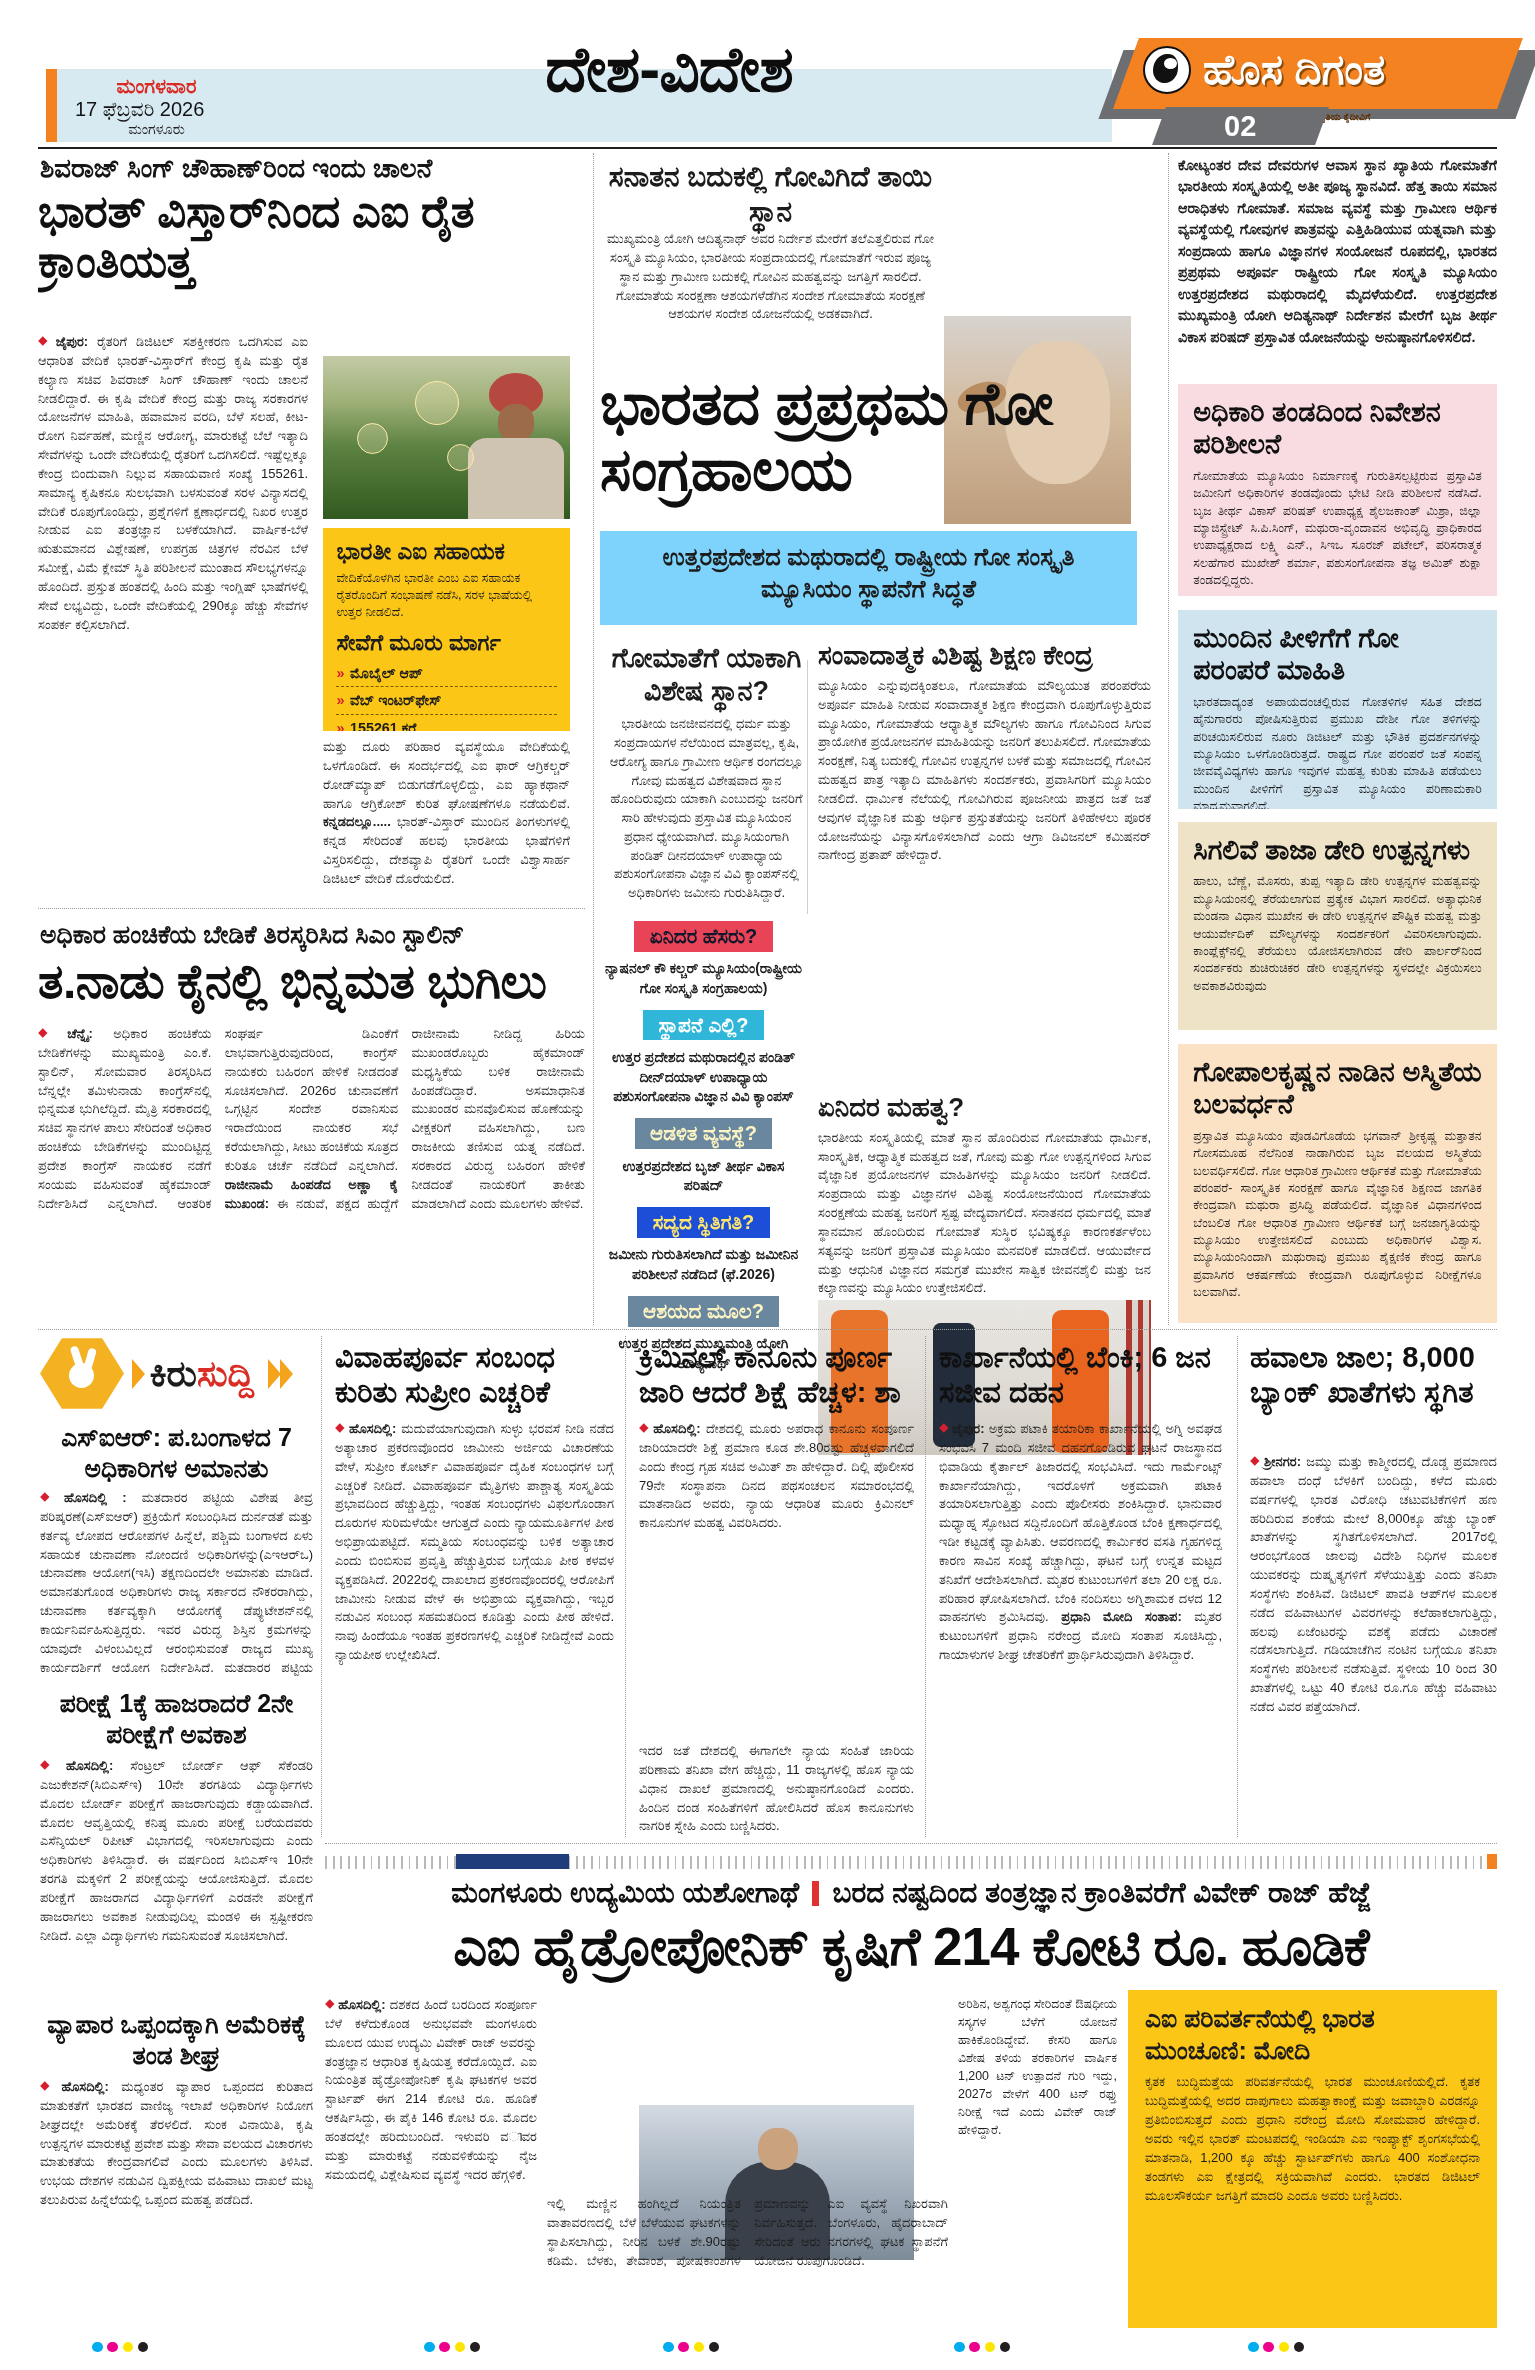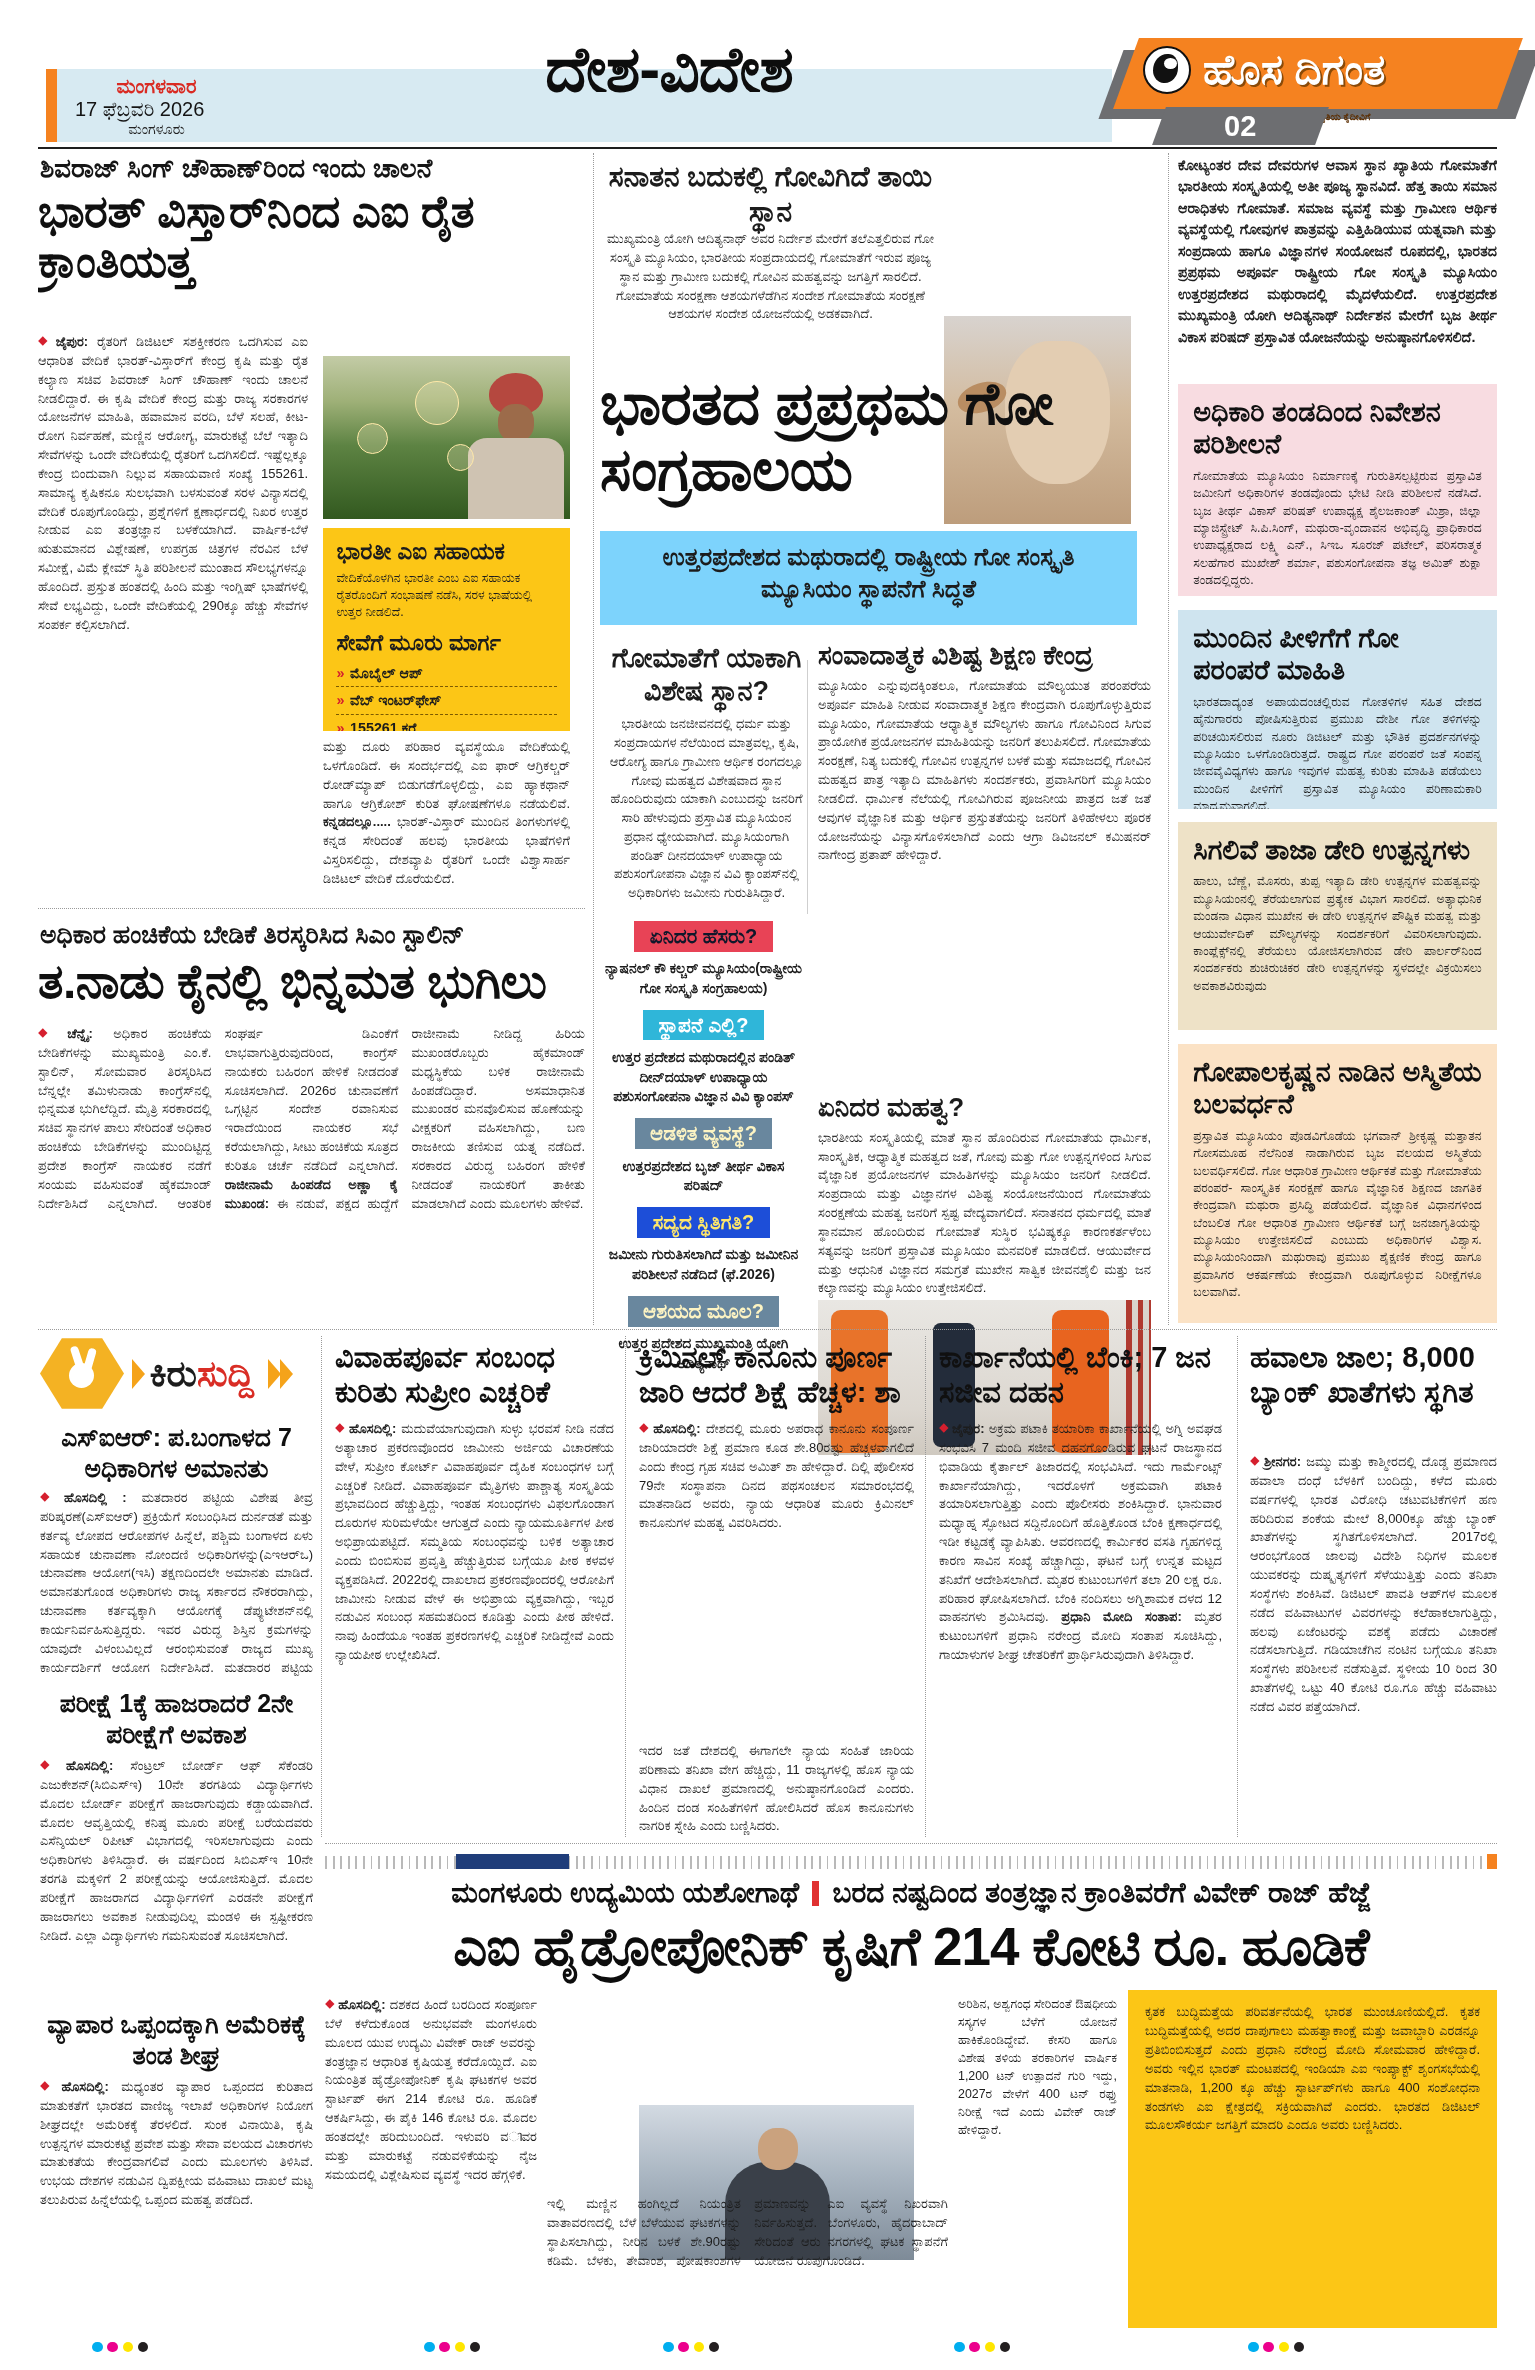--- a/index.html
+++ b/index.html
@@ -270,21 +270,21 @@
 <div class="abs bb just clip" style="left:639px;top:1420px;width:275px;height:153px">
   <span class="dm">◆</span><span class="dl">ಹೊಸದಿಲ್ಲಿ:</span>
   <span>ದೇಶದಲ್ಲಿ ಮೂರು ಅಪರಾಧ ಕಾನೂನು ಸಂಪೂರ್ಣ ಜಾರಿಯಾದರೇ ಶಿಕ್ಷೆ ಪ್ರಮಾಣ ಕೂಡ ಶೇ.80ರಷ್ಟು ಹೆಚ್ಚಳವಾಗಲಿದೆ ಎಂದು ಕೇಂದ್ರ ಗೃಹ ಸಚಿವ ಅಮಿತ್ ಶಾ ಹೇಳಿದ್ದಾರೆ. ದಿಲ್ಲಿ ಪೊಲೀಸರ 79ನೇ ಸಂಸ್ಥಾಪನಾ ದಿನದ ಪಥಸಂಚಲನ ಸಮಾರಂಭದಲ್ಲಿ ಮಾತನಾಡಿದ ಅವರು, ನ್ಯಾಯ ಆಧಾರಿತ ಮೂರು ಕ್ರಿಮಿನಲ್ ಕಾನೂನುಗಳ ಮಹತ್ವ ವಿವರಿಸಿದರು.</span>
 </div>
 <div class="abs ph shah" style="left:639px;top:1579px;width:275px;height:155px">
   <span class="suit"></span>
   <span class="face"></span>
 </div>
 <div class="abs bb just clip" style="left:639px;top:1742px;width:275px;height:94px">ಇದರ ಜತೆ ದೇಶದಲ್ಲಿ ಈಗಾಗಲೇ ನ್ಯಾಯ ಸಂಹಿತೆ ಜಾರಿಯ ಪರಿಣಾಮ ತನಿಖಾ ವೇಗ ಹೆಚ್ಚಿದ್ದು, 11 ರಾಜ್ಯಗಳಲ್ಲಿ ಹೊಸ ನ್ಯಾಯ ವಿಧಾನ ದಾಖಲೆ ಪ್ರಮಾಣದಲ್ಲಿ ಅನುಷ್ಠಾನಗೊಂಡಿದೆ ಎಂದರು. ಹಿಂದಿನ ದಂಡ ಸಂಹಿತೆಗಳಿಗೆ ಹೋಲಿಸಿದರೆ ಹೊಸ ಕಾನೂನುಗಳು ನಾಗರಿಕ ಸ್ನೇಹಿ ಎಂದು ಬಣ್ಣಿಸಿದರು.</div>
 
-<div class="abs colT" style="left:939px;top:1340px;width:283px">ಕಾರ್ಖಾನೆಯಲ್ಲಿ ಬೆಂಕಿ; 7 ಜನ ಸಜೀವ ದಹನ</div>
+<div class="abs colT" style="left:939px;top:1340px;width:283px">ಕಾರ್ಖಾನೆಯಲ್ಲಿ ಬೆಂಕಿ; 6 ಜನ ಸಜೀವ ದಹನ</div>
 <div class="abs bb just clip" style="left:939px;top:1420px;width:283px;height:413px">
   <span class="dm">◆</span><span class="dl">ಜೈಪುರ:</span>
   <span>ಅಕ್ರಮ ಪಟಾಕಿ ತಯಾರಿಕಾ ಕಾರ್ಖಾನೆಯಲ್ಲಿ ಅಗ್ನಿ ಅವಘಡ ಸಂಭವಿಸಿ 7 ಮಂದಿ ಸಜೀವ ದಹನಗೊಂಡಿರುವ ಘಟನೆ ರಾಜಸ್ಥಾನದ ಭಿವಾಡಿಯ ಕೈರ್ತಾಲ್ ತಿಜಾರದಲ್ಲಿ ಸಂಭವಿಸಿದೆ. ಇದು ಗಾರ್ಮೆಂಟ್ಸ್ ಕಾರ್ಖಾನೆಯಾಗಿದ್ದು, ಇದರೊಳಗೆ ಅಕ್ರಮವಾಗಿ ಪಟಾಕಿ ತಯಾರಿಸಲಾಗುತ್ತಿತ್ತು ಎಂದು ಪೊಲೀಸರು ಶಂಕಿಸಿದ್ದಾರೆ. ಭಾನುವಾರ ಮಧ್ಯಾಹ್ನ ಸ್ಫೋಟದ ಸದ್ದಿನೊಂದಿಗೆ ಹೊತ್ತಿಕೊಂಡ ಬೆಂಕಿ ಕ್ಷಣಾರ್ಧದಲ್ಲಿ ಇಡೀ ಕಟ್ಟಡಕ್ಕೆ ವ್ಯಾಪಿಸಿತು. ಆವರಣದಲ್ಲಿ ಕಾರ್ಮಿಕರ ವಸತಿ ಗೃಹಗಳಿದ್ದ ಕಾರಣ ಸಾವಿನ ಸಂಖ್ಯೆ ಹೆಚ್ಚಾಗಿದ್ದು, ಘಟನೆ ಬಗ್ಗೆ ಉನ್ನತ ಮಟ್ಟದ ತನಿಖೆಗೆ ಆದೇಶಿಸಲಾಗಿದೆ. ಮೃತರ ಕುಟುಂಬಗಳಿಗೆ ತಲಾ 20 ಲಕ್ಷ ರೂ. ಪರಿಹಾರ ಘೋಷಿಸಲಾಗಿದೆ. ಬೆಂಕಿ ನಂದಿಸಲು ಅಗ್ನಿಶಾಮಕ ದಳದ 12 ವಾಹನಗಳು ಶ್ರಮಿಸಿದವು.</span>
   <b>ಪ್ರಧಾನಿ ಮೋದಿ ಸಂತಾಪ:</b>
   <span>ಮೃತರ ಕುಟುಂಬಗಳಿಗೆ ಪ್ರಧಾನಿ ನರೇಂದ್ರ ಮೋದಿ ಸಂತಾಪ ಸೂಚಿಸಿದ್ದು, ಗಾಯಾಳುಗಳ ಶೀಘ್ರ ಚೇತರಿಕೆಗೆ ಪ್ರಾರ್ಥಿಸಿರುವುದಾಗಿ ತಿಳಿಸಿದ್ದಾರೆ.</span>
 </div>
 
 <div class="abs colT" style="left:1250px;top:1340px;width:247px">ಹವಾಲಾ ಜಾಲ; 8,000 ಬ್ಯಾಂಕ್ ಖಾತೆಗಳು ಸ್ಥಗಿತ</div>
 <div class="abs bb just clip" style="left:1250px;top:1453px;width:247px;height:380px">
   <span class="dm">◆</span><span class="dl">ಶ್ರೀನಗರ:</span>
@@ -303,20 +303,21 @@
 
 <div class="abs bb just clip" style="left:325px;top:1996px;width:212px;height:333px">
   <span class="dm">◆</span><span class="dl">ಹೊಸದಿಲ್ಲಿ:</span>
   <span>ದಶಕದ ಹಿಂದೆ ಬರದಿಂದ ಸಂಪೂರ್ಣ ಬೆಳೆ ಕಳೆದುಕೊಂಡ ಅನುಭವವೇ ಮಂಗಳೂರು ಮೂಲದ ಯುವ ಉದ್ಯಮಿ ವಿವೇಕ್ ರಾಜ್ ಅವರನ್ನು ತಂತ್ರಜ್ಞಾನ ಆಧಾರಿತ ಕೃಷಿಯತ್ತ ಕರೆದೊಯ್ದಿದೆ. ಎಐ ನಿಯಂತ್ರಿತ ಹೈಡ್ರೋಪೋನಿಕ್ ಕೃಷಿ ಘಟಕಗಳ ಅವರ ಸ್ಟಾರ್ಟಪ್ ಈಗ 214 ಕೋಟಿ ರೂ. ಹೂಡಿಕೆ ಆಕರ್ಷಿಸಿದ್ದು, ಈ ಪೈಕಿ 146 ಕೋಟಿ ರೂ. ಮೊದಲ ಹಂತದಲ್ಲೇ ಹರಿದುಬಂದಿದೆ. ಇಳುವರಿ ವിವರ ಮತ್ತು ಮಾರುಕಟ್ಟೆ ನಡುವಳಿಕೆಯನ್ನು ನೈಜ ಸಮಯದಲ್ಲಿ ವಿಶ್ಲೇಷಿಸುವ ವ್ಯವಸ್ಥೆ ಇದರ ಹೆಗ್ಗಳಿಕೆ.</span>
 </div>
 
 <div class="abs bb just clip cols2" style="left:547px;top:2195px;width:401px;height:134px">ಇಲ್ಲಿ ಮಣ್ಣಿನ ಹಂಗಿಲ್ಲದೆ ನಿಯಂತ್ರಿತ ವಾತಾವರಣದಲ್ಲಿ ಬೆಳೆ ಬೆಳೆಯುವ ಘಟಕಗಳನ್ನು ಸ್ಥಾಪಿಸಲಾಗಿದ್ದು, ನೀರಿನ ಬಳಕೆ ಶೇ.90ರಷ್ಟು ಕಡಿಮೆ. ಬೆಳಕು, ತೇವಾಂಶ, ಪೋಷಕಾಂಶಗಳ ಪ್ರಮಾಣವನ್ನು ಎಐ ವ್ಯವಸ್ಥೆ ನಿಖರವಾಗಿ ನಿರ್ವಹಿಸುತ್ತದೆ. ಬೆಂಗಳೂರು, ಹೈದರಾಬಾದ್ ಸೇರಿದಂತೆ ಆರು ನಗರಗಳಲ್ಲಿ ಘಟಕ ಸ್ಥಾಪನೆಗೆ ಯೋಜನೆ ರೂಪುಗೊಂಡಿದೆ.</div>
 <div class="abs bb just clip" style="left:958px;top:1996px;width:159px;height:333px;font-size:12.4px">ಅರಿಶಿನ, ಅಶ್ವಗಂಧ ಸೇರಿದಂತೆ ಔಷಧೀಯ ಸಸ್ಯಗಳ ಬೆಳೆಗೆ ಯೋಜನೆ ಹಾಕಿಕೊಂಡಿದ್ದೇವೆ. ಕೇಸರಿ ಹಾಗೂ ವಿಶೇಷ ತಳಿಯ ತರಕಾರಿಗಳ ವಾರ್ಷಿಕ 1,200 ಟನ್ ಉತ್ಪಾದನೆ ಗುರಿ ಇದ್ದು, 2027ರ ವೇಳೆಗೆ 400 ಟನ್ ರಫ್ತು ನಿರೀಕ್ಷೆ ಇದೆ ಎಂದು ವಿವೇಕ್ ರಾಜ್ ಹೇಳಿದ್ದಾರೆ.</div>
 
 <div class="abs ybox2 clip" style="left:1128px;top:1990px;width:369px;height:338px;padding:13.4px 17px;box-sizing:border-box">
+  <div class="t">ಎಐ ಪರಿವರ್ತನೆಯಲ್ಲಿ ಭಾರತ ಮುಂಚೂಣಿ: ಮೋದಿ</div>
   <div class="just" style="font-size:13px;line-height:1.45">ಕೃತಕ ಬುದ್ಧಿಮತ್ತೆಯ ಪರಿವರ್ತನೆಯಲ್ಲಿ ಭಾರತ ಮುಂಚೂಣಿಯಲ್ಲಿದೆ. ಕೃತಕ ಬುದ್ಧಿಮತ್ತೆಯಲ್ಲಿ ಅದರ ದಾಪುಗಾಲು ಮಹತ್ವಾಕಾಂಕ್ಷೆ ಮತ್ತು ಜವಾಬ್ದಾರಿ ಎರಡನ್ನೂ ಪ್ರತಿಬಿಂಬಿಸುತ್ತದೆ ಎಂದು ಪ್ರಧಾನಿ ನರೇಂದ್ರ ಮೋದಿ ಸೋಮವಾರ ಹೇಳಿದ್ದಾರೆ. ಅವರು ಇಲ್ಲಿನ ಭಾರತ್ ಮಂಟಪದಲ್ಲಿ ಇಂಡಿಯಾ ಎಐ ಇಂಪ್ಯಾಕ್ಟ್ ಶೃಂಗಸಭೆಯಲ್ಲಿ ಮಾತನಾಡಿ, 1,200 ಕ್ಕೂ ಹೆಚ್ಚು ಸ್ಟಾರ್ಟಪ್‌ಗಳು ಹಾಗೂ 400 ಸಂಶೋಧನಾ ತಂಡಗಳು ಎಐ ಕ್ಷೇತ್ರದಲ್ಲಿ ಸಕ್ರಿಯವಾಗಿವೆ ಎಂದರು. ಭಾರತದ ಡಿಜಿಟಲ್ ಮೂಲಸೌಕರ್ಯ ಜಗತ್ತಿಗೆ ಮಾದರಿ ಎಂದೂ ಅವರು ಬಣ್ಣಿಸಿದರು.</div>
 </div>
 
 <div class="abs" style="left:92px;top:2338px">
   <span class="dot dC"></span><span class="dot dM"></span><span class="dot dY"></span><span class="dot dK"></span>
 </div>
 <div class="abs" style="left:424px;top:2338px">
   <span class="dot dC"></span><span class="dot dM"></span><span class="dot dY"></span><span class="dot dK"></span>
 </div>
 <div class="abs" style="left:663px;top:2338px">

